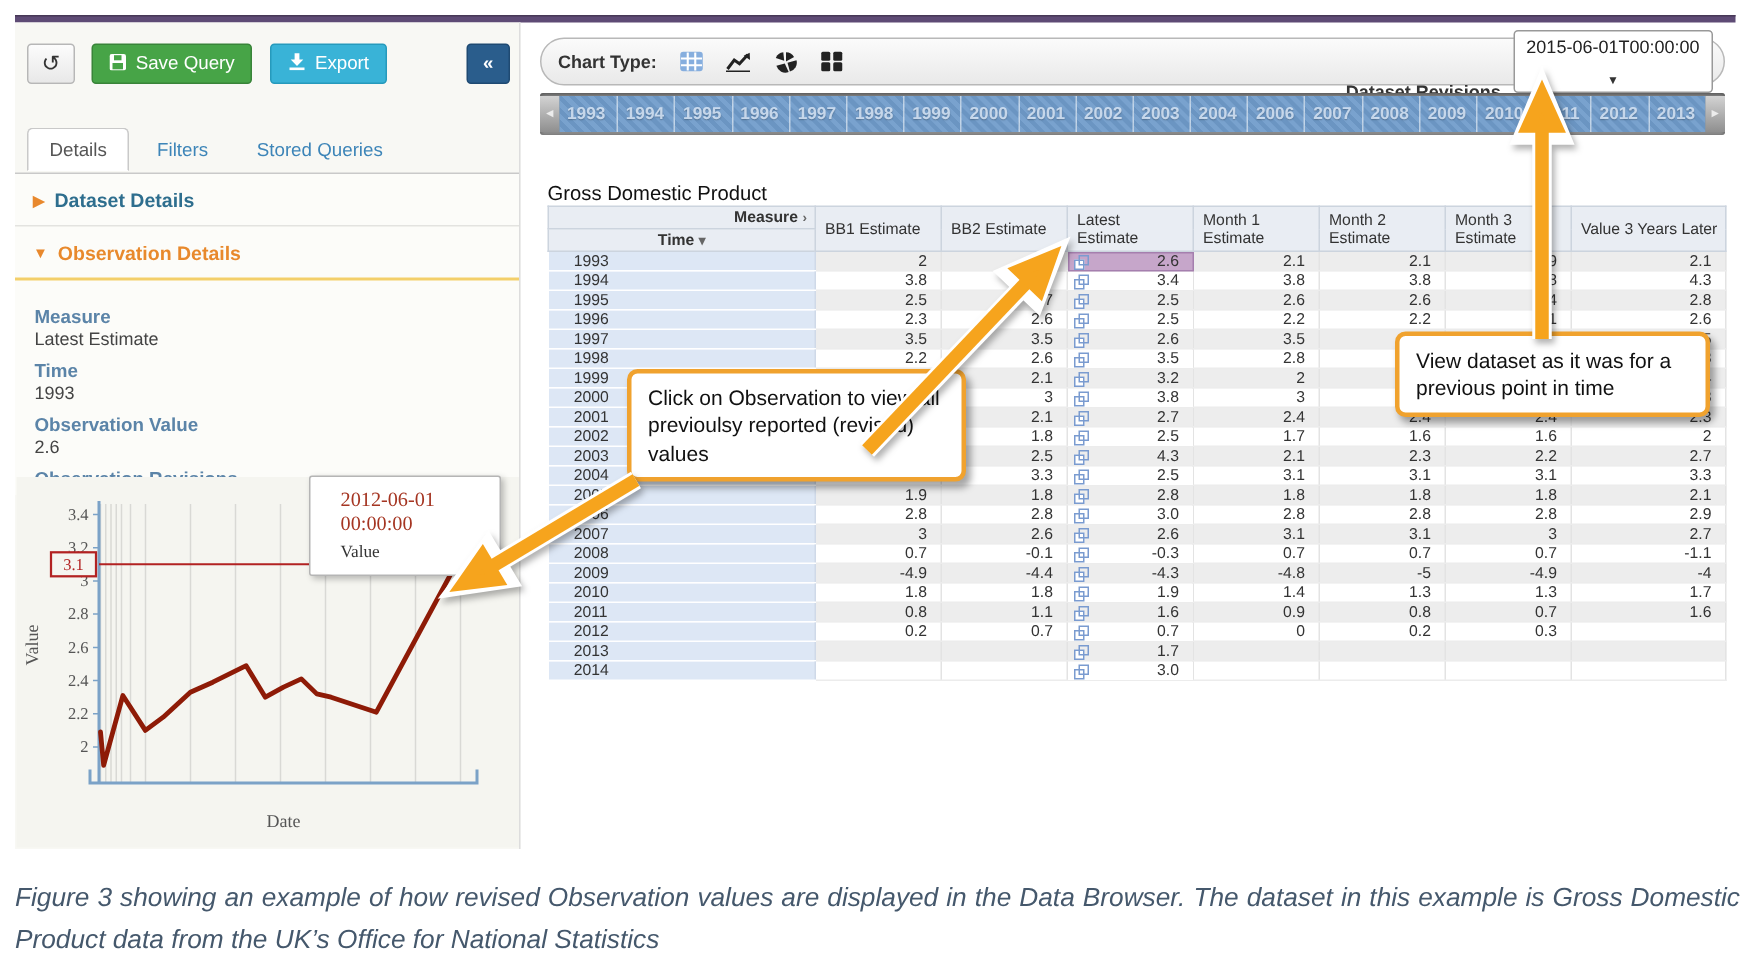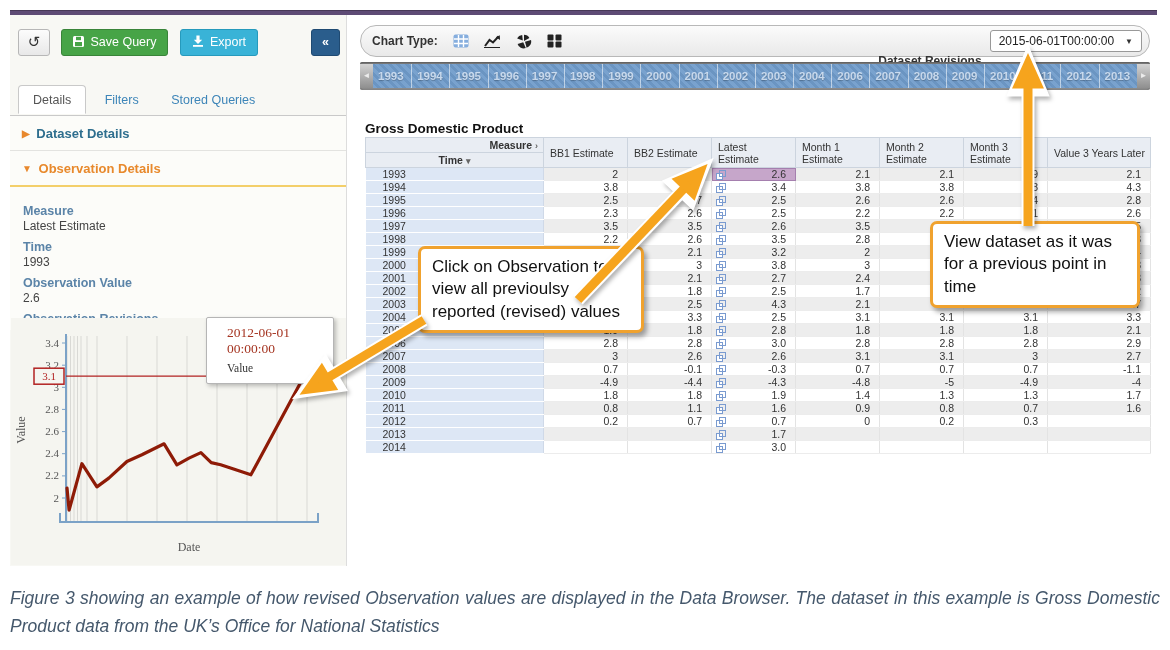--- a/index.html
+++ b/index.html
@@ -63,37 +63,37 @@
   .right-panel { position:absolute; left:360px; top:25px; width:792px; height:445px; }
   .rp-toolbar { position:absolute; left:0; top:0; width:790px; height:32px;
                 border:1px solid #b8b8b8; border-radius:16px;
                 background:linear-gradient(#fbfbfb,#e9e9e9);
                 display:flex; align-items:center; }
   .ct-label { margin-left:11px; font-weight:bold; font-size:12px; color:#333; }
   .ct-icon { margin-left:15px; display:inline-flex; }
   .rp-spacer { flex:1; }
   .dr-label { font-weight:bold; font-size:12px; color:#333;margin-top:40px; }
   .dr-select { margin:0 7px 0 8px; border:1px solid #999; border-radius:3px; background:#fff;
-               padding:3px 8px; font-size:12px; color:#222; display:flex; align-items:center; gap:11px; }
+               padding:3px 8px; font-size:12px; color:#222; display:flex; align-items:center; gap:11px;flex-direction:column; }
   .dr-caret { font-size:8px; color:#333; }
 
   .timeline { position:absolute; left:0; top:37px; width:790px; height:28px;
               background:#8d8d8d; border-radius:2px; padding:2px 0;
               box-shadow:inset 0 1px 3px rgba(0,0,0,.45); display:flex; overflow:hidden; }
   .tl-cap { flex:0 0 13px; background:linear-gradient(#d3d3d3,#8f8f8f); color:#ececec;
             font-size:8px; line-height:24px; text-align:center; }
   .tl-track { flex:1; display:flex; overflow:hidden; background:#6f9bca; }
   .tl-seg { flex:0 0 38.2px; border-left:1px solid rgba(255,255,255,.55);
             background:repeating-linear-gradient(45deg, rgba(255,255,255,.07) 0 3px, rgba(0,0,0,.04) 3px 6px); }
   .tl-seg:first-child { border-left:none; }
   .tl-seg span { color:rgba(225,238,252,.8); font-size:11.5px; font-weight:bold;
                  line-height:24px; padding-left:5px; text-shadow:0 1px 1px rgba(0,0,0,.25); display:block;
                  overflow:hidden; white-space:nowrap; }
 
-  .tbl-title { position:absolute; left:5px; top:96px; font-weight:bold; font-size:13.5px; color:#111; }
+  .tbl-title { position:absolute; left:5px; top:96px; font-weight:normal; font-size:13.5px; color:#111; }
   .gdp-table { position:absolute; left:5px; top:112px; width:785px; border-collapse:collapse;
                table-layout:fixed; font-size:10.5px; color:#333; }
   .gdp-table th { background:#e9edf3; border:1px solid #ccd4de; font-weight:bold;
                   font-size:10.5px; color:#333; height:15px; padding:0 5px; }
   th.col-h { font-weight:normal; text-align:left; padding-left:6px; }
   th.corner-measure { text-align:right; }
   th.corner-time { text-align:center; }
   .chev { color:#666; font-size:9px; margin-left:3px; }
   .gdp-table td { height:13px; border-right:1px solid #e3e3e3; border-bottom:1px solid #ececec;
                   padding:0 9px 0 0; text-align:right; background:#fff; }
@@ -104,21 +104,21 @@
   td.latest { position:relative; }
   td.hl { background:#c6a6ca !important; outline:1px solid #a57fae; outline-offset:-1px; }
   .rev-icon { position:absolute; left:4px; top:2px; width:10px; height:9px; }
   .rev-icon::before { content:""; position:absolute; left:0; top:3px; width:5px; height:5px;
                       border:1px solid #7a9bd0; background:#fff; }
   .rev-icon::after  { content:""; position:absolute; left:3px; top:0; width:5px; height:5px;
                       border:1px solid #7a9bd0; }
 
   
   .callout { position:absolute; background:#fff; border:3px solid #f0a22e; border-radius:7px;
-             padding:7px 11px; font-size:17px; line-height:1.32; color:#111;
+             padding:7px 11px; font-size:14px; line-height:1.32; color:#111;
              box-shadow:3px 4px 5px rgba(0,0,0,.35); z-index:25; }
   .c1 { left:418px; top:246px; width:226px; }
   .c2 { left:930px; top:221px; width:210px; }
 
   #arrows { position:absolute; left:0; top:0; width:1170px; height:650px;
             z-index:40; pointer-events:none; }
   .arrow-g { filter:drop-shadow(2px 3px 2px rgba(0,0,0,.3)); }
   .aw { stroke:#fff; stroke-width:13; fill:#fff; }
   .ao { stroke:#f6a41d; stroke-width:9; fill:#f6a41d; }
 

